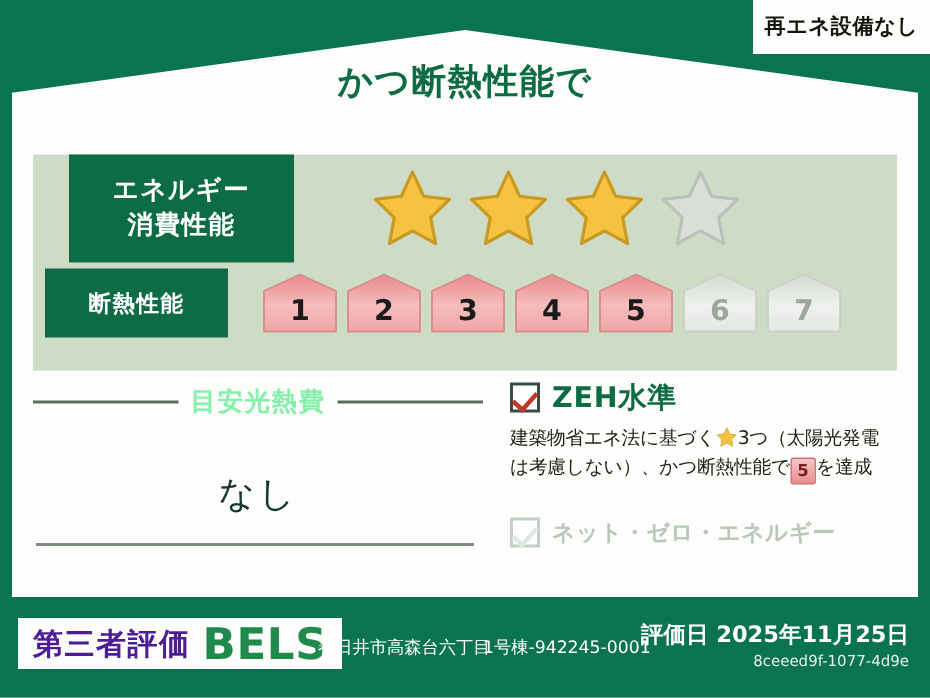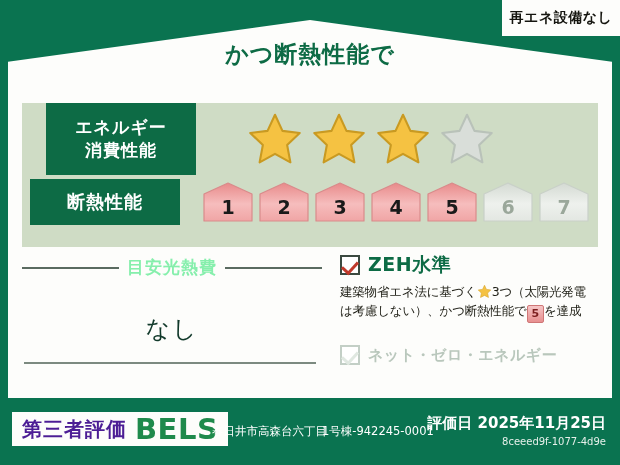--- a/index.html
+++ b/index.html
@@ -78,21 +78,21 @@
     align-items: center; justify-content: center;
     text-align: center;
     flex: 0 0 auto;
     letter-spacing: 1px;
   }
   #label-energy {
     width: 150px; height: 72px; font-size: 17px; line-height: 1.35;
     margin-left: 8px;
   }
   #label-insul {
-    width: 150px; height: 46px; font-size: 18px;
+    width: 122px; height: 46px; font-size: 15px;
     margin-left: 8px;
   }
 
   
   .stars { display: flex; gap: 6px; margin-left: 50px; }
   .star { width: 58px; height: 56px; display: block; }
 
   
   .houses { display: flex; gap: 4px; margin-left: 22px; }
   .hnum {

